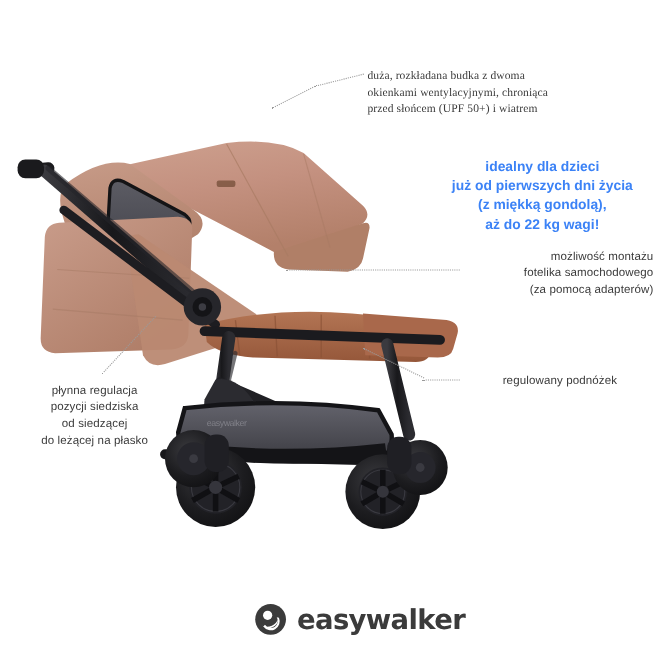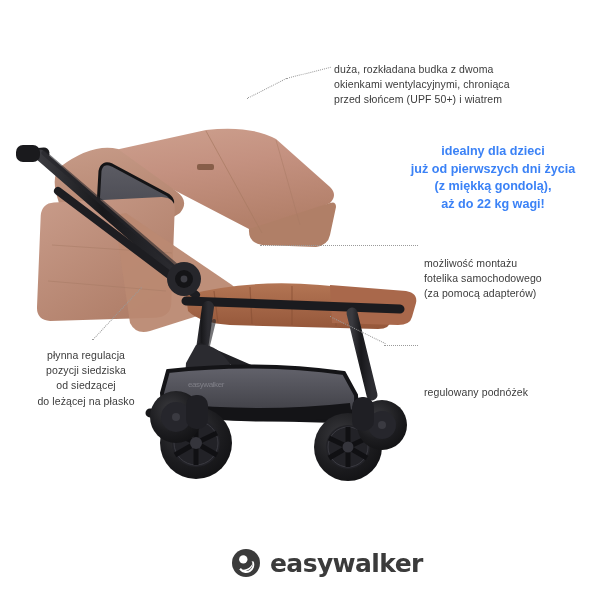--- a/index.html
+++ b/index.html
@@ -19,23 +19,23 @@
 
   
   .callout {
     position: absolute;
     font-size: 10.5px;
     line-height: 15.2px;
     color: #3b3b3b;
     letter-spacing: .1px;
     white-space: pre-line;
   }
-  #callout-canopy   { left: 334px; top: 62px;  width: 250px; text-align: left; }
-  #callout-carseat  { left: 424px; top: 256px; width: 170px; text-align: left; }
-  #callout-footrest { left: 424px; top: 339px; width: 170px; text-align: left; margin-top: 46px; }
+  #callout-canopy   { left: 334px; top: 62px;  width: 250px; text-align: left; font-family: Liberation Serif, serif; }
+  #callout-carseat  { left: 424px; top: 226px; width: 170px; text-align: right; }
+  #callout-footrest { left: 424px; top: 339px; width: 170px; text-align: center; }
   #callout-recline  { left: 16px;  top: 348px; width: 140px; text-align: center; }
 
   #headline {
     position: absolute;
     left: 390px;
     top: 143px;
     width: 206px;
     text-align: center;
     font-size: 12.6px;
     line-height: 17.6px;

